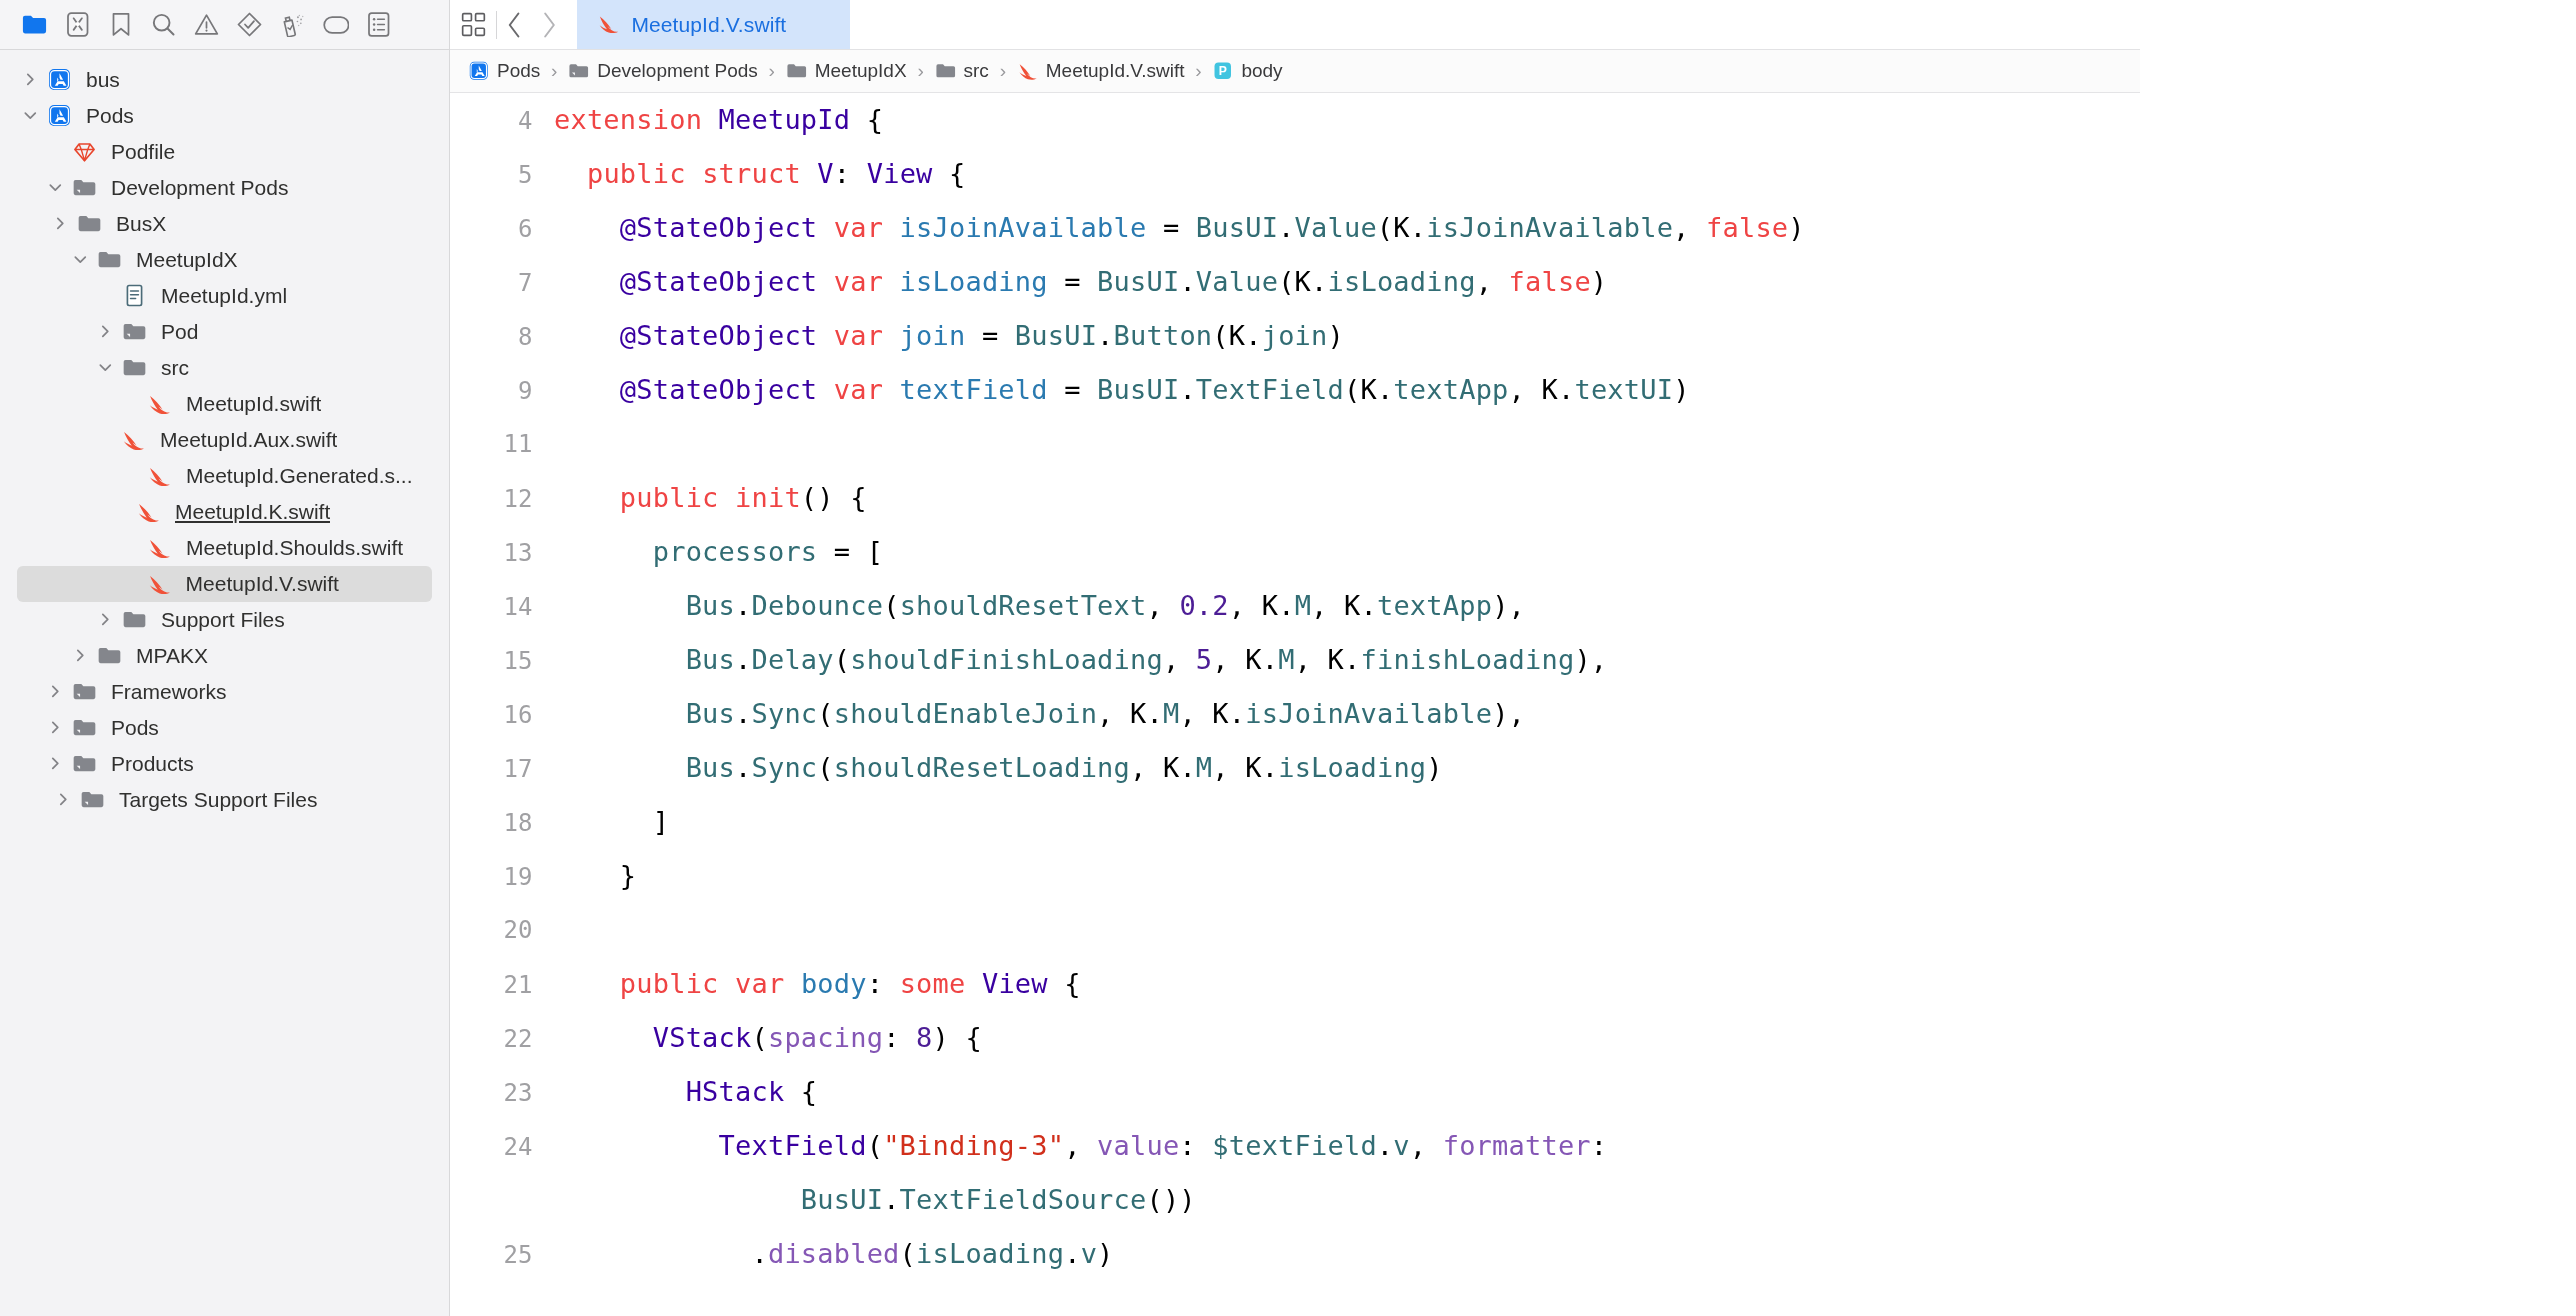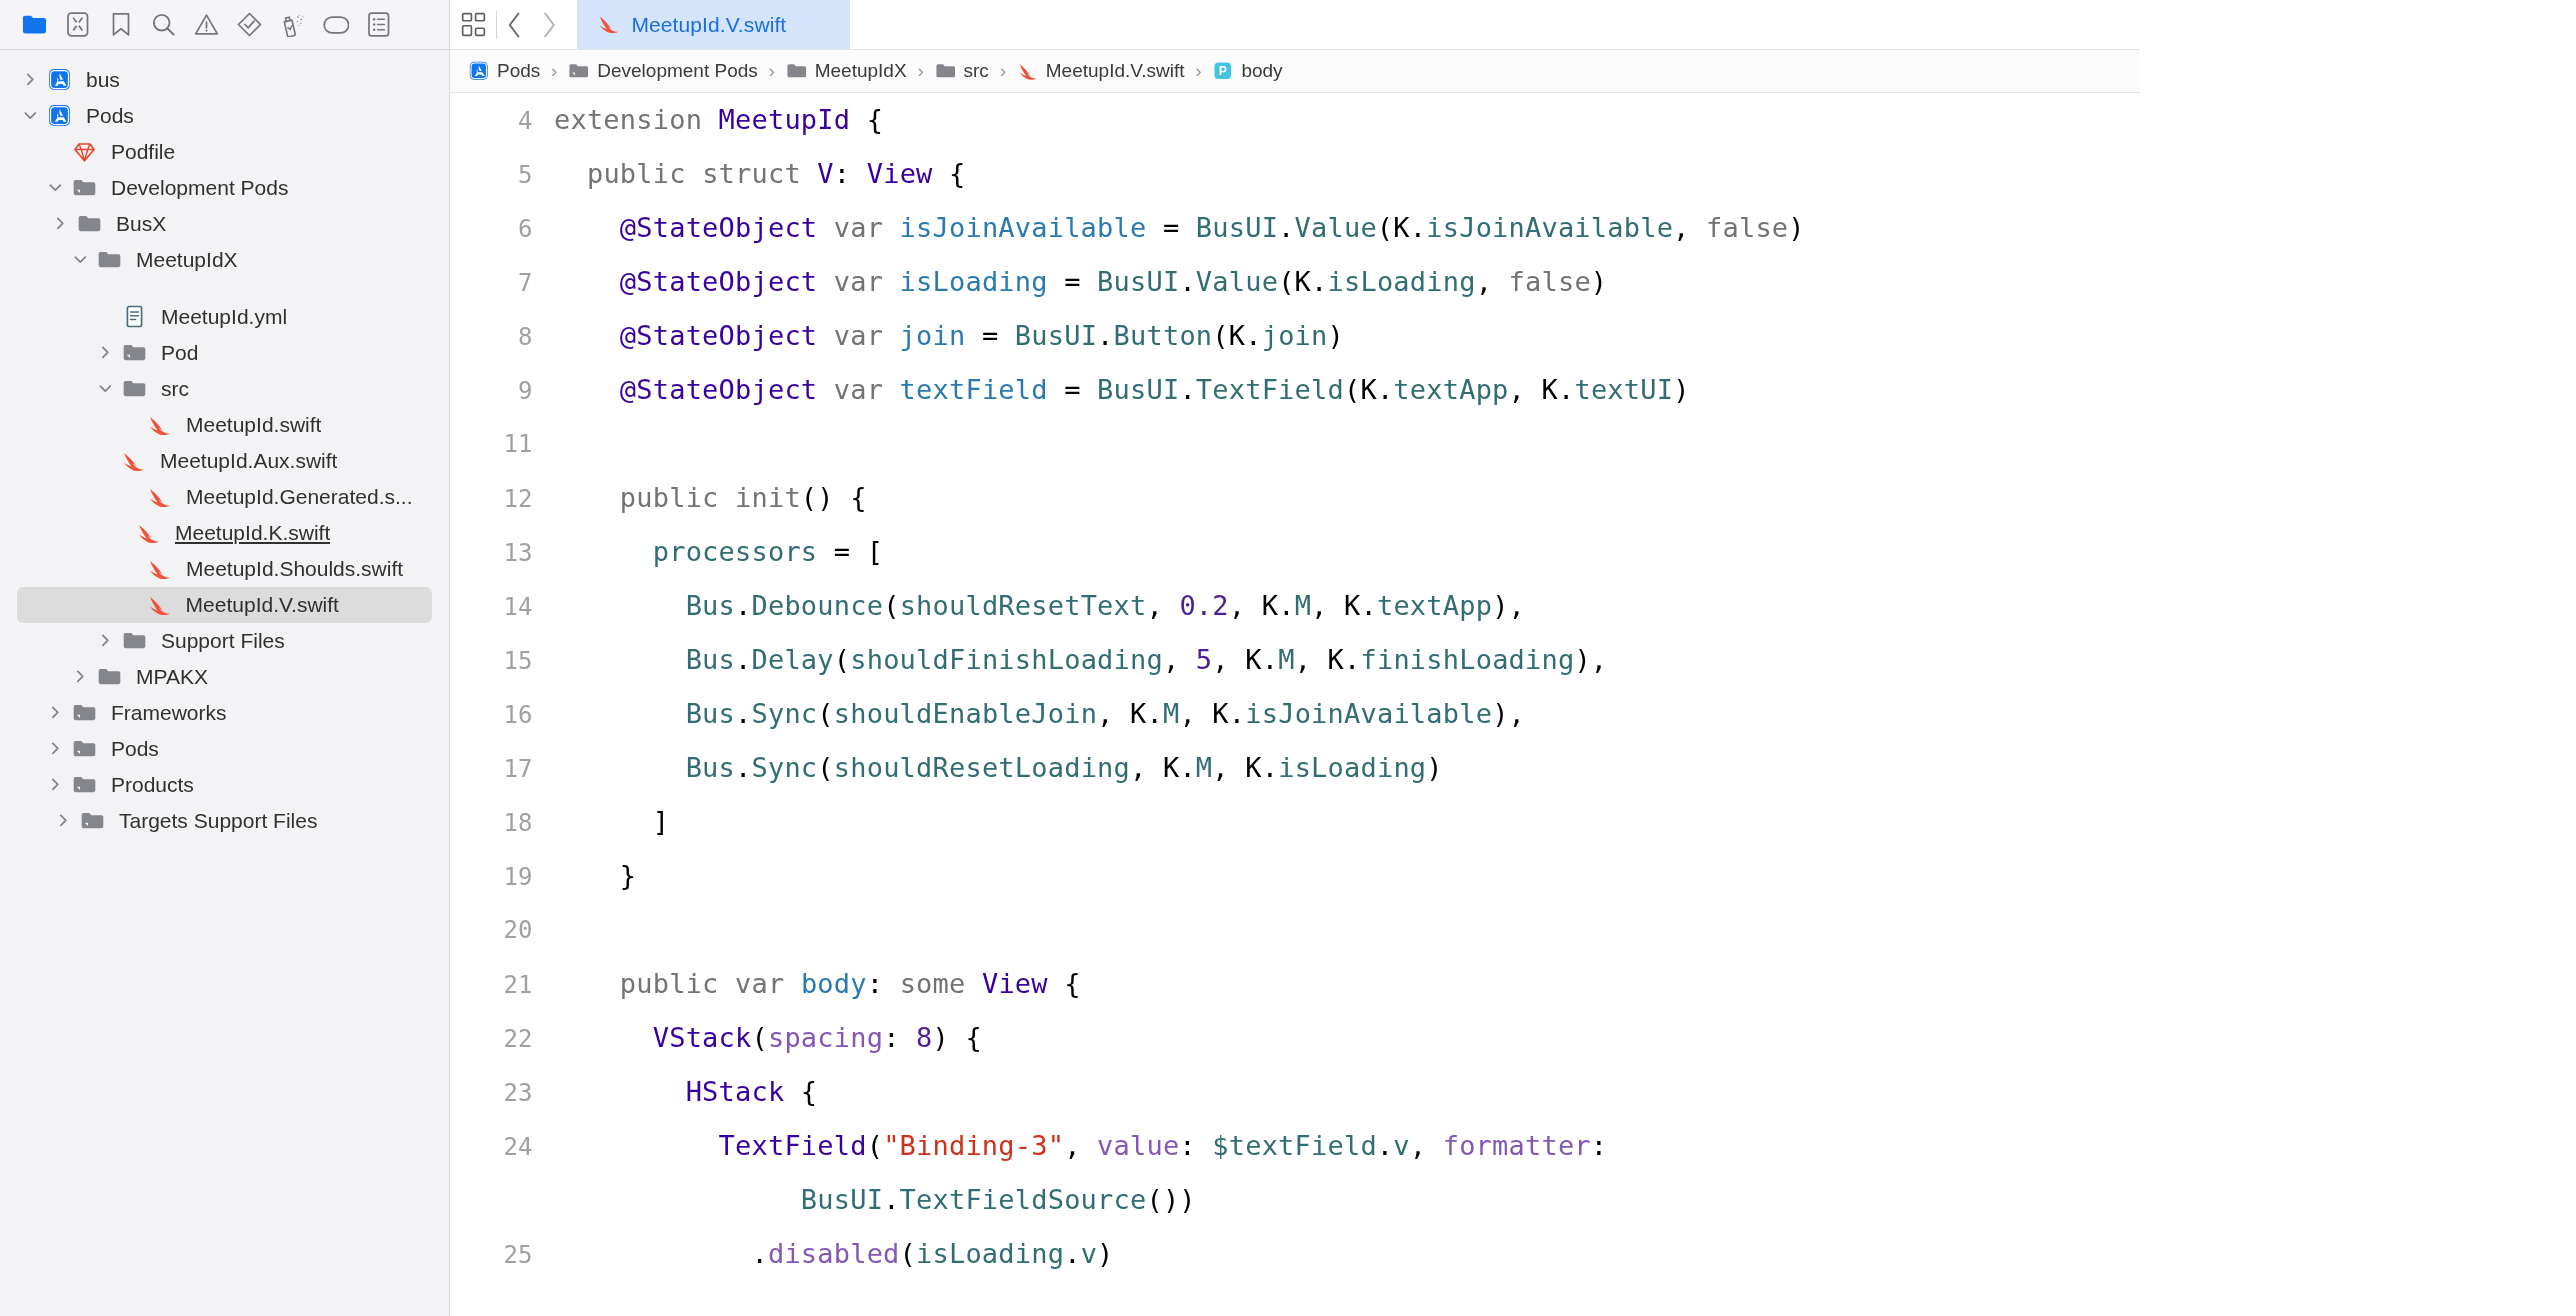--- a/index.html
+++ b/index.html
@@ -108,21 +108,21 @@
   }
   .gutter {
     width: 104px; flex: 0 0 104px;
     text-align: right; padding-right: 21.5px;
     color: #a0a0a3; font-size: 24px;
     font-family: "DejaVu Sans Mono", "Liberation Mono", monospace;
   }
   .code-text { flex: 1 1 auto; color: #000; letter-spacing: 0.2px; }
 
   
-  .t-kw    { color: #737373; }   
+  .t-kw    { color: #ef4444; }   
   .t-type  { color: #3900a0; }   
   .t-attr  { color: #3900a0; }   
   .t-prop  { color: #326d74; }   
   .t-var   { color: #2a7ab0; }   
   .t-num   { color: #4c1d95; }   
   .t-str   { color: #d12f1b; }   
   .t-param { color: #8557b5; }   
   .t-plain { color: #000000; }
 </style>
 </head>
@@ -309,21 +309,21 @@
                 <path d="M4 7.5L10 13.5 16 7.5" fill="none" stroke="#838387" stroke-width="2.1" stroke-linecap="round" stroke-linejoin="round"></path>
               </svg>
             </span>
             <span class="row-icon">
               <svg width="25" height="25" viewBox="0 0 30 30">
                 <path d="M2 8.2A2.2 2.2 0 014.2 6h7l2.4 2.6h12.2A2.2 2.2 0 0128 10.8V22a2.2 2.2 0 01-2.2 2.2H4.2A2.2 2.2 0 012 22z" fill="#84868c"></path>
               </svg>
             </span>
             <span class="row-label">MeetupIdX</span>
           </div>
-          <div class="tree-row" style="padding-left: 93px; margin-top: 21px;">
+          <div class="tree-row" style="padding-left: 93px;">
             <span class="disclosure empty"></span>
             <span class="row-icon">
               <svg width="25" height="25" viewBox="0 0 30 30">
                 <rect x="6.5" y="3" width="17" height="24" rx="2" fill="#fff" stroke="#4b6b78" stroke-width="2"></rect>
                 <path d="M10.3 9.5h9.4M10.3 14h9.4M10.3 18.5h6" stroke="#4b6b78" stroke-width="1.9" stroke-linecap="round"></path>
               </svg>
             </span>
             <span class="row-label">MeetupId.yml</span>
           </div>
           <div class="tree-row" style="padding-left: 93px;">

